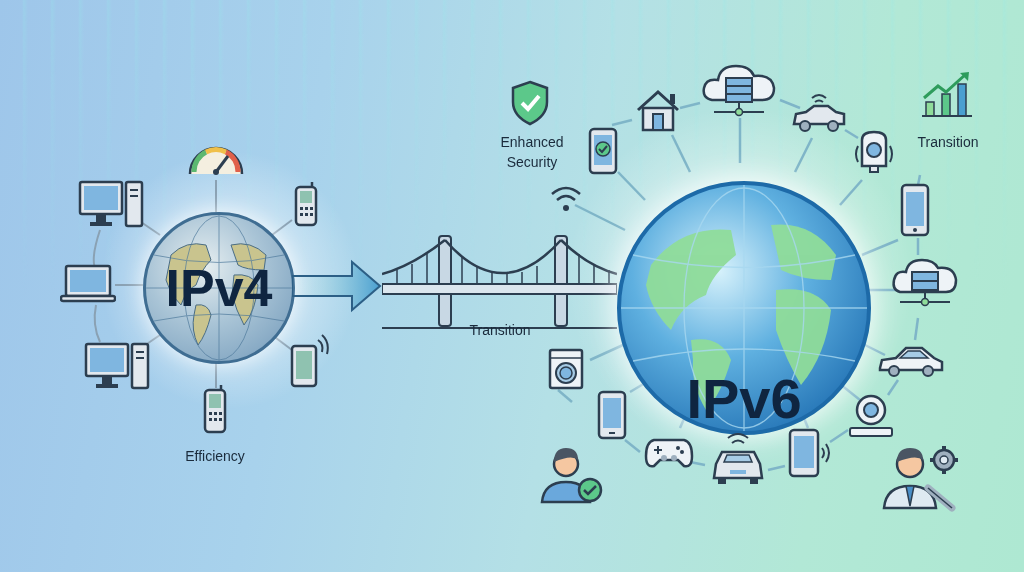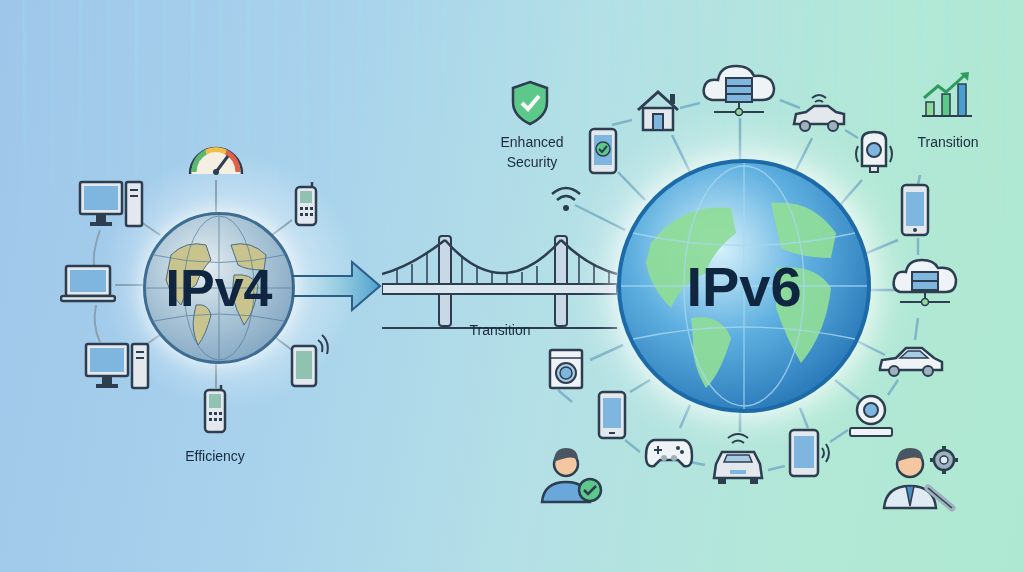--- a/index.html
+++ b/index.html
@@ -12,23 +12,23 @@
     mask-image:linear-gradient(180deg,#000 0%,rgba(0,0,0,.4) 60%,transparent 100%);}
   .glow-l{position:absolute;left:100px;top:150px;width:260px;height:260px;border-radius:50%;
     background:radial-gradient(circle,rgba(255,255,255,.85) 0%,rgba(255,255,255,0) 70%);}
   .glow-r{position:absolute;left:560px;top:100px;width:360px;height:360px;border-radius:50%;
     background:radial-gradient(circle,rgba(255,255,255,.9) 0%,rgba(255,255,255,0) 68%);}
   svg.lines{position:absolute;left:0;top:0;}
   .globe{position:absolute;border-radius:50%;display:flex;align-items:center;justify-content:center;}
   .globe-v4{left:143px;top:212px;width:146px;height:146px;
     background:radial-gradient(circle at 40% 35%,#e6eef0 0%,#a9c4d6 45%,#6f97b8 100%);
     border:3px solid #3f6d92;box-shadow:0 0 20px rgba(255,255,255,.8);}
-  .globe-v6{left:617px;top:159px;width:246px;height:246px;
+  .globe-v6{left:617px;top:181px;width:246px;height:246px;
     background:radial-gradient(circle at 40% 35%,#d6f1fb 0%,#5fb0e0 40%,#1f6fb2 85%,#175b98 100%);
-    border:4px solid #1d6aa8;box-shadow:0 0 30px rgba(255,255,255,.95);}
+    border:4px solid #1d6aa8;box-shadow:0 0 30px rgba(255,255,255,.95);align-items:flex-end;}
   .globe svg{position:absolute;left:0;top:0;}
   .globe-label{position:relative;font-weight:bold;color:#0f2540;z-index:2;}
   .globe-v4 .globe-label{font-size:52px;}
   .globe-v6 .globe-label{font-size:56px;}
   .caption{position:absolute;color:#1a2b3c;font-size:14px;text-align:center;line-height:20px;}
   .icon{position:absolute;}
   .arrow{position:absolute;left:292px;top:258px;}
   .bridge{position:absolute;left:382px;top:226px;}
 </style>
 </head>

